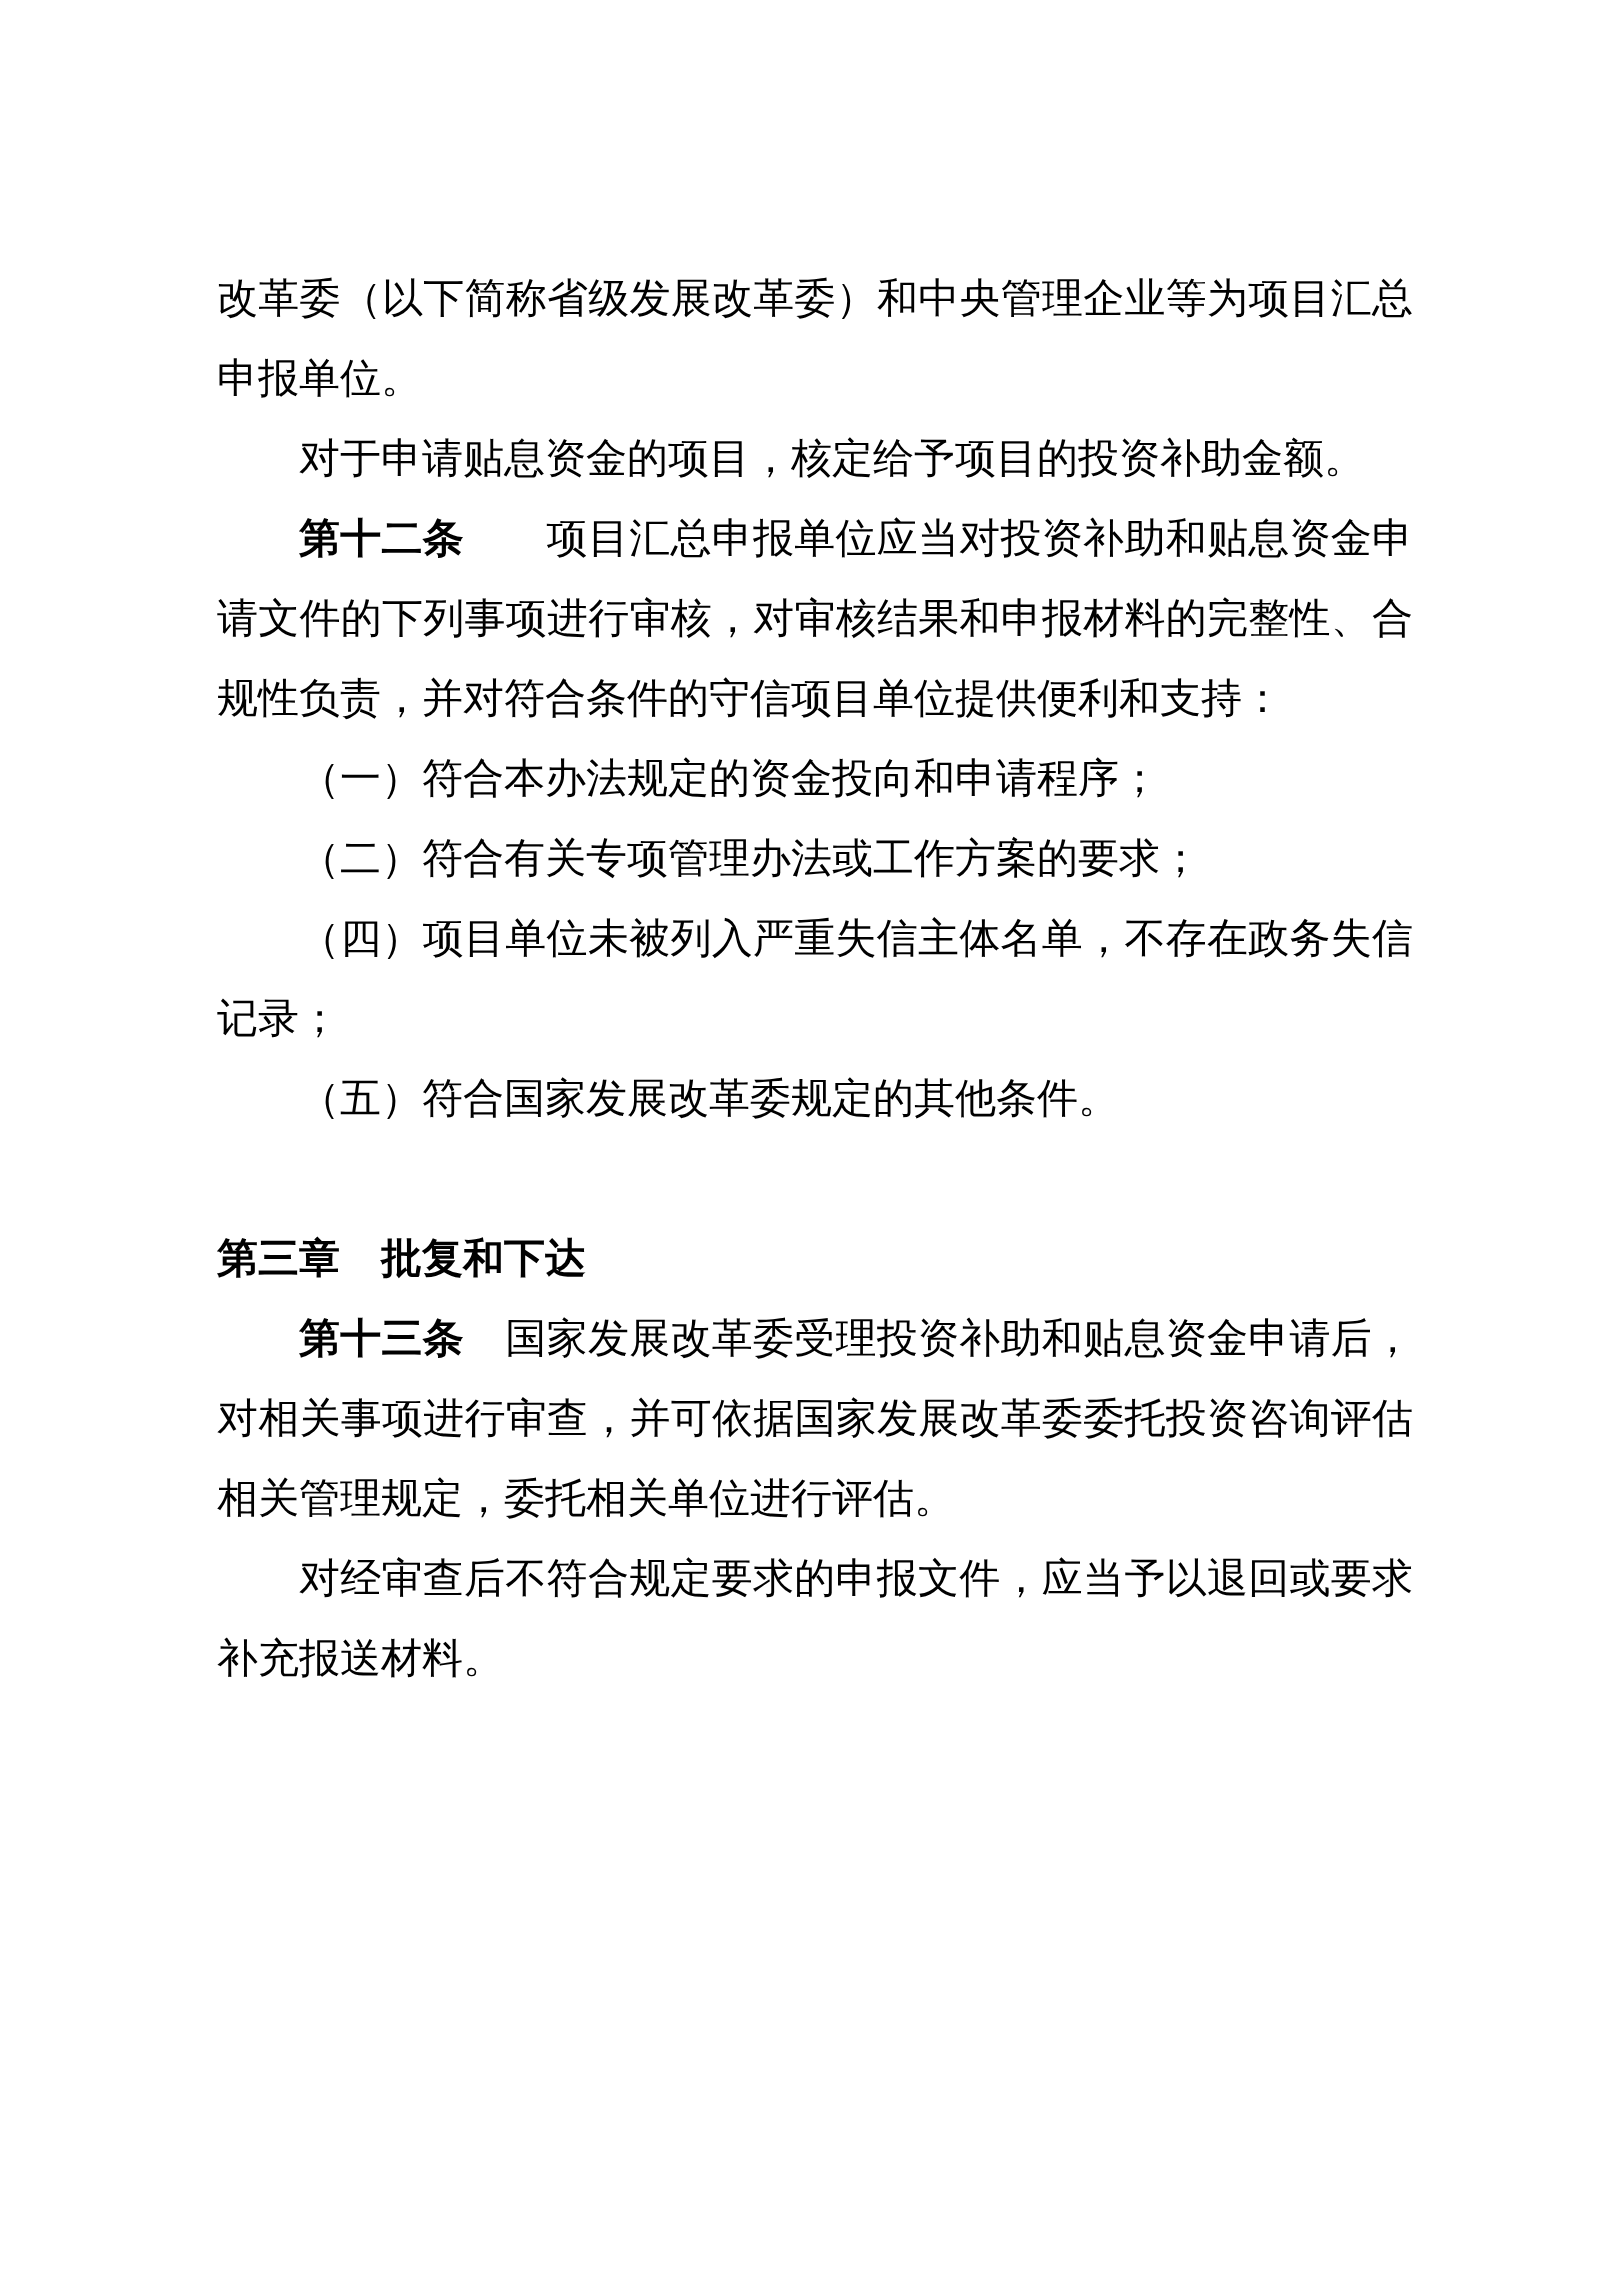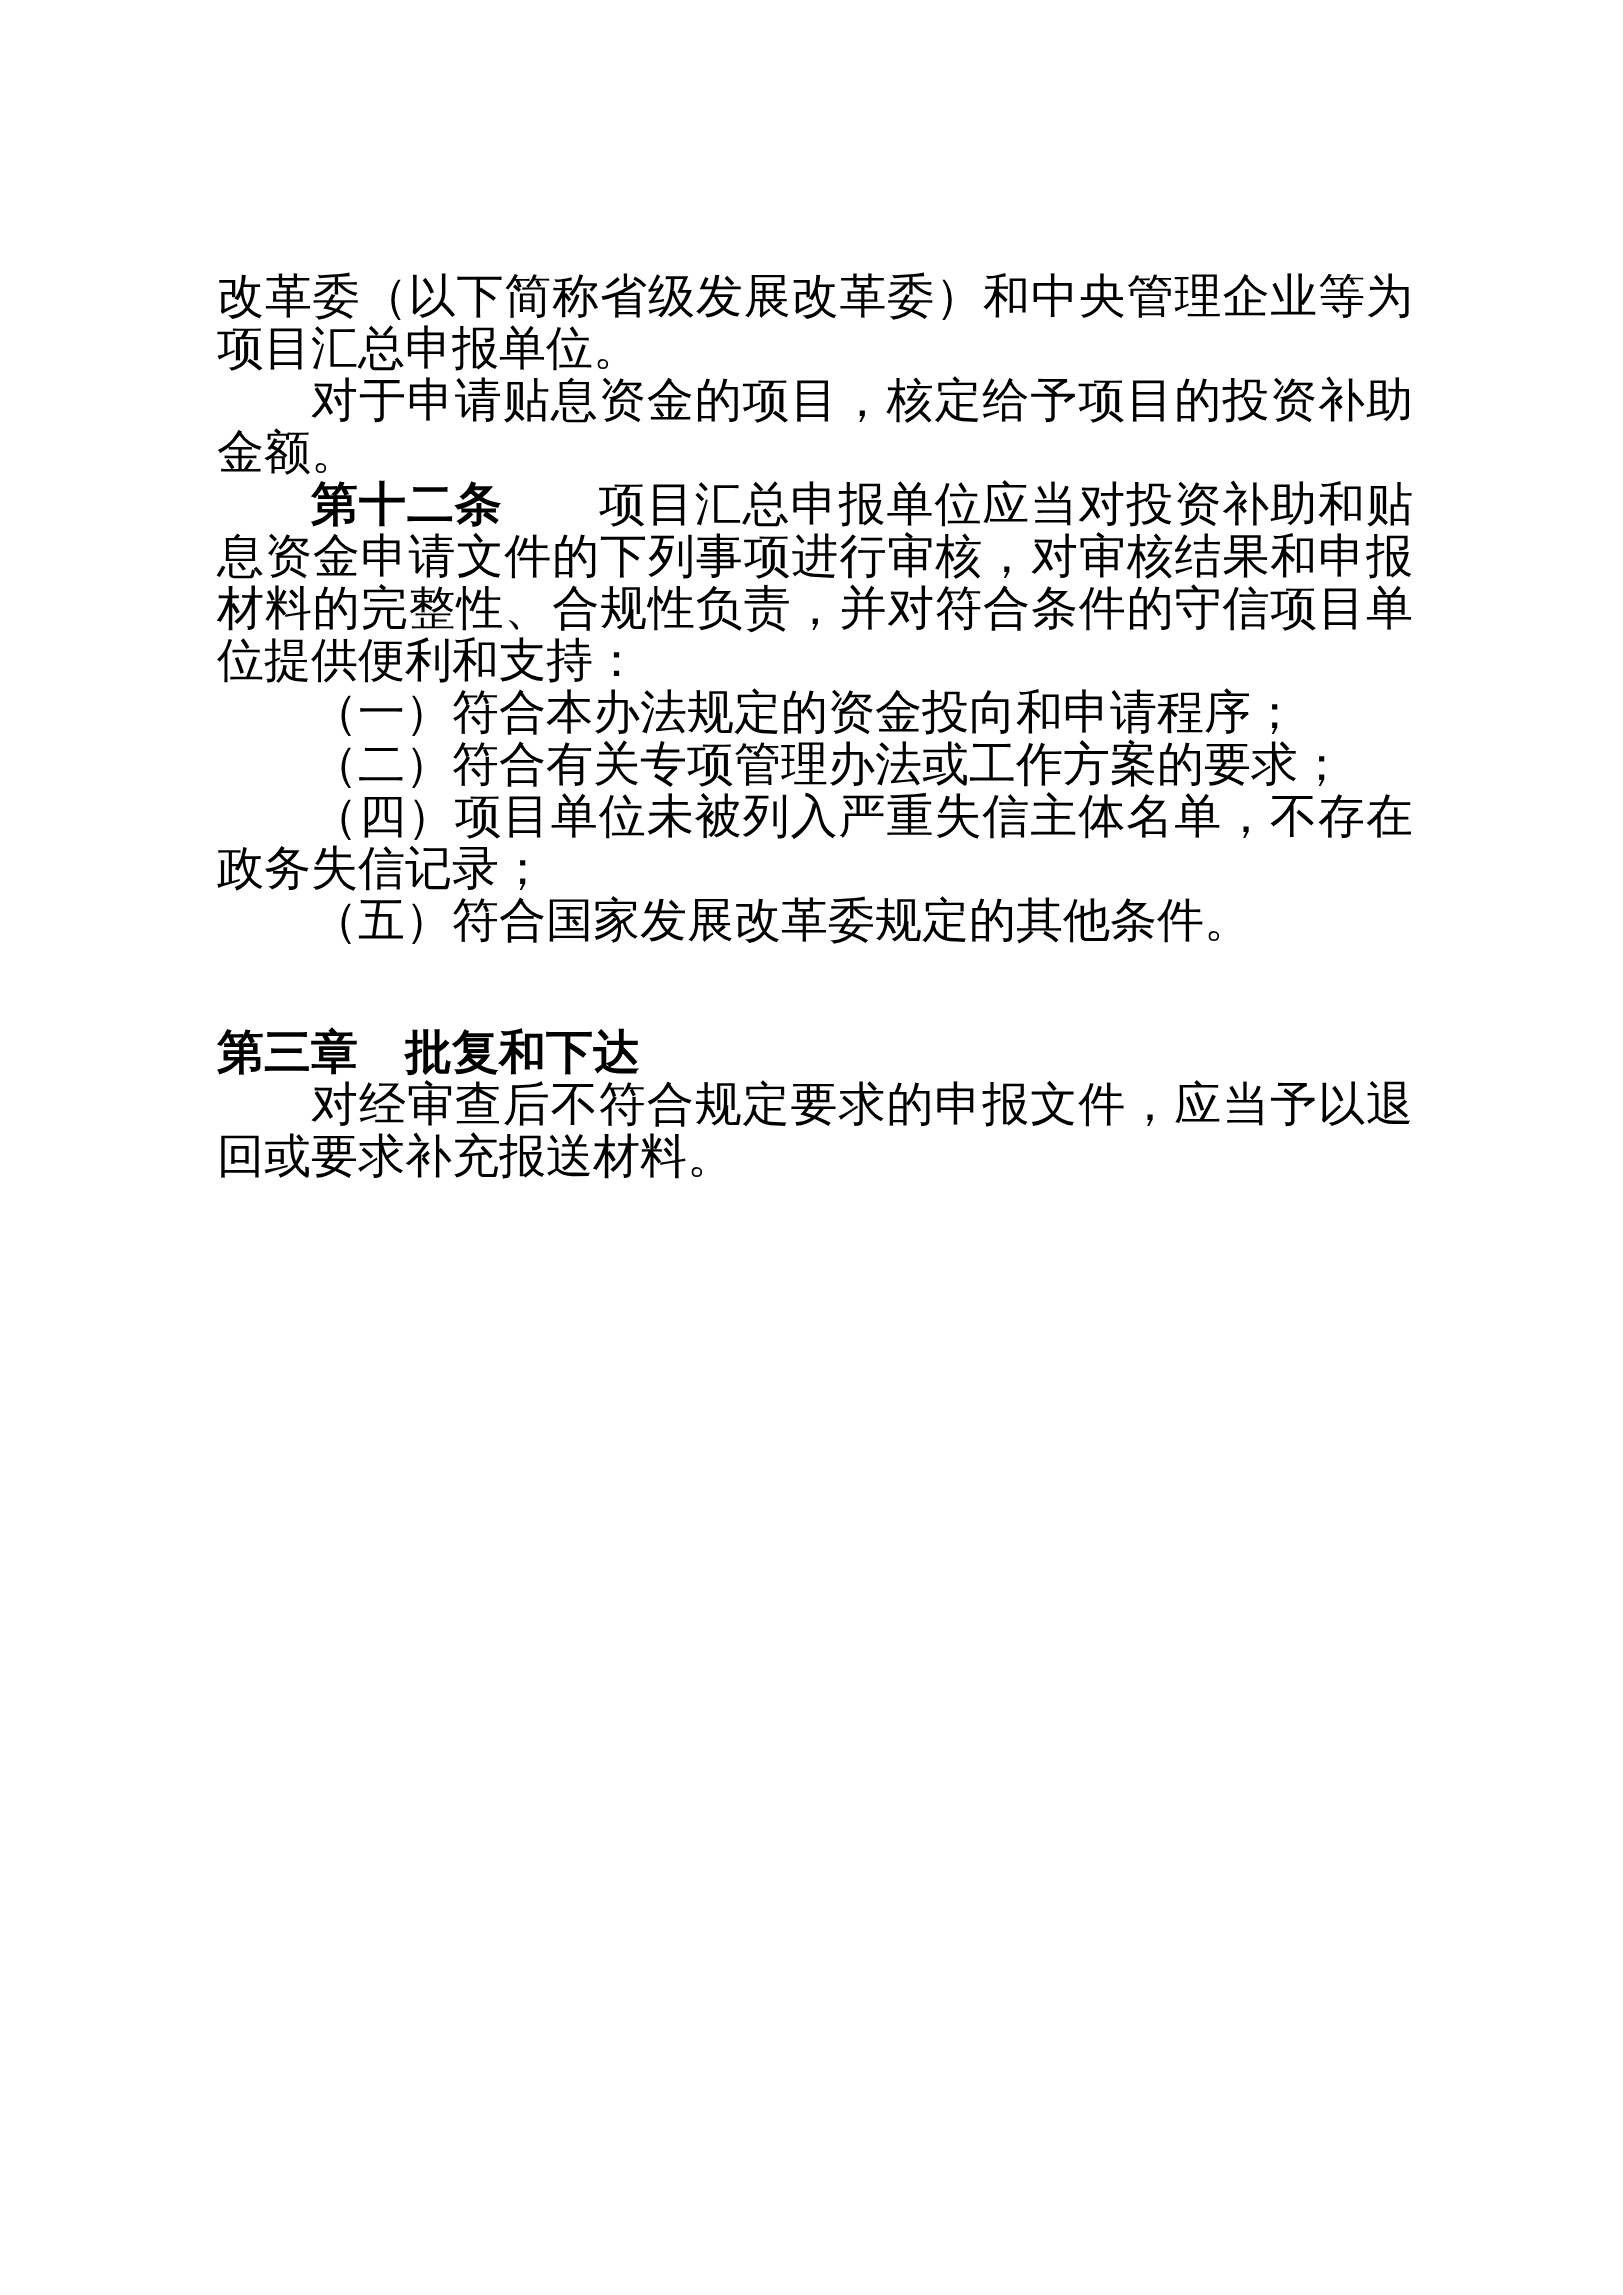--- a/index.html
+++ b/index.html
@@ -12,24 +12,24 @@
     width: 1623px;
     height: 2295px;
     background: #ffffff;
     overflow: hidden;
     font-family: "Liberation Serif", "DejaVu Serif", serif;
     color: #000000;
   }
   .doc {
     position: absolute;
     left: 217px;
-    top: 270px;
+    top: 258px;
     width: 1196px;
-    font-size: 47px;
-    line-height: 52px;
+    font-size: 41px;
+    line-height: 80px;
     text-align: justify;
     text-justify: inter-character;
   }
   p.body-para {
     margin: 0;
     padding: 0;
   }
   p.body-para.indent {
     text-indent: 2em;
   }
@@ -54,16 +54,17 @@
 <div class="page" style="background: rgb(255, 255, 255); color: rgb(0, 0, 0);">
   <div class="doc">
       <p class="body-para"><span class="text-run">改革委（以下简称省级发展改革委）和中央管理企业等为项目汇总申报单位。</span></p>
       <p class="body-para indent"><span class="text-run">对于申请贴息资金的项目，核定给予项目的投资补助金额。</span></p>
       <p class="body-para indent"><span class="bold-run">第十二条</span><span class="text-run">　　项目汇总申报单位应当对投资补助和贴息资金申请文件的下列事项进行审核，对审核结果和申报材料的完整性、合规性负责，并对符合条件的守信项目单位提供便利和支持：</span></p>
       <p class="body-para indent"><span class="text-run">（一）符合本办法规定的资金投向和申请程序；</span></p>
       <p class="body-para indent"><span class="text-run">（二）符合有关专项管理办法或工作方案的要求；</span></p>
       <p class="body-para indent"><span class="text-run">（四）项目单位未被列入严重失信主体名单，不存在政务失信记录；</span></p>
       <p class="body-para indent"><span class="text-run">（五）符合国家发展改革委规定的其他条件。</span></p>
       <p class="chapter-heading"><span class="bold-run">第三章　批复和下达</span></p>
+      <p class="body-para indent"><span class="bold-run">第十三条</span><span class="text-run">　国家发展改革委受理投资补助和贴息资金申请后，对相关事项进行审查，并可依据国家发展改革委委托投资咨询评估相关管理规定，委托相关单位进行评估。</span></p>
       <p class="body-para indent"><span class="text-run">对经审查后不符合规定要求的申报文件，应当予以退回或要求补充报送材料。</span></p>
     </div>
 </div>
 
 
 </body></html>

